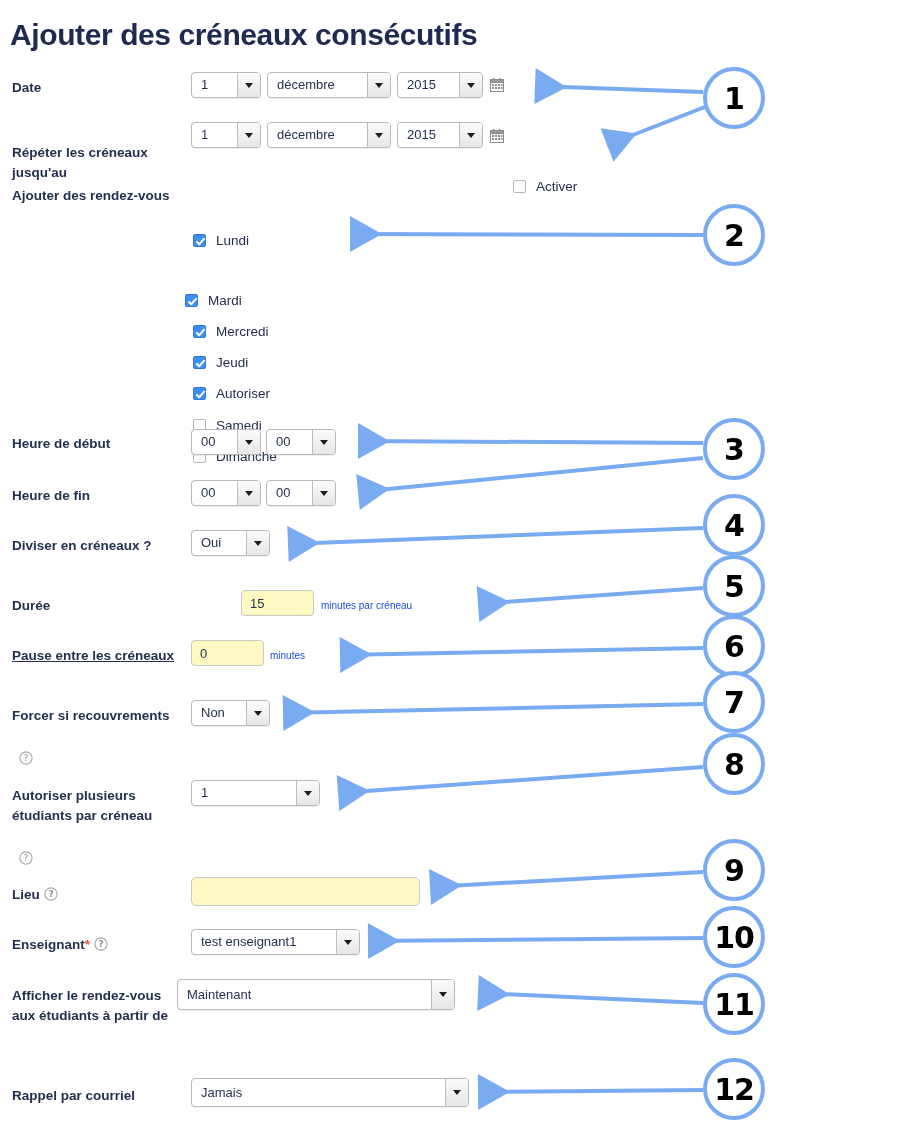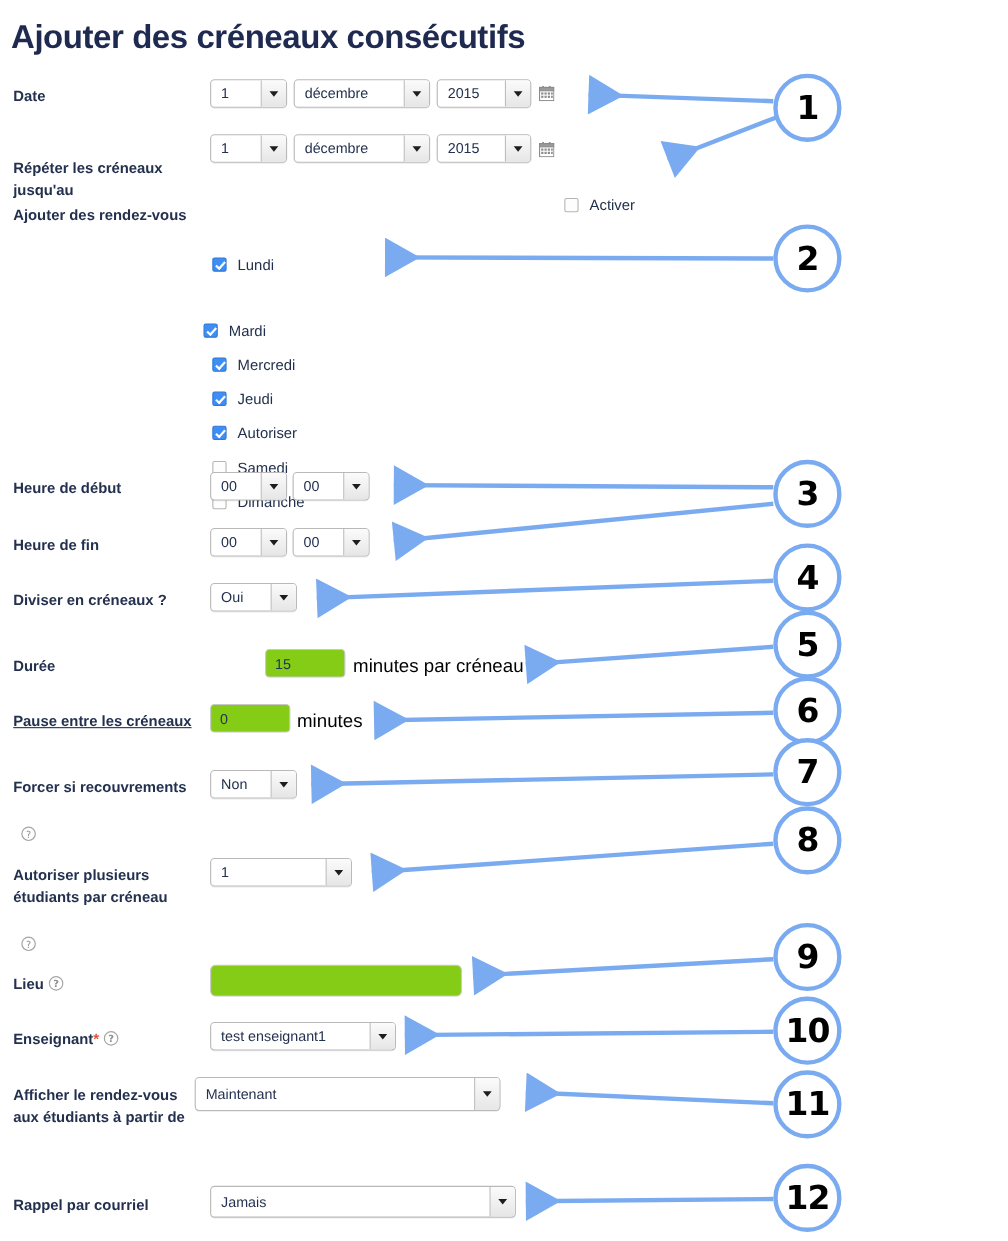--- a/index.html
+++ b/index.html
@@ -88,34 +88,34 @@
     border-top: 5px solid #1d1d1d;
   }
 
   
   .txt {
     position: absolute;
     box-sizing: border-box;
     height: 26px;
     border: 1px solid #c8c8c8;
     border-radius: 4px;
-    background: #84cc16;
+    background: #fef9c3;
     font-size: 13px;
     color: #25334f;
     padding: 0 8px;
     line-height: 24px;
     font-family: "Liberation Sans", sans-serif;
     outline: none;
   }
 
   
   .inline-text {
     position: absolute;
-    font-size: 17px;
-    color: #000000;
+    font-size: 10px;
+    color: #1d4ed8;
     white-space: nowrap;
     line-height: 18px;
   }
 
   
   .cb-row {
     position: absolute;
     display: flex;
     align-items: center;
     white-space: nowrap;

